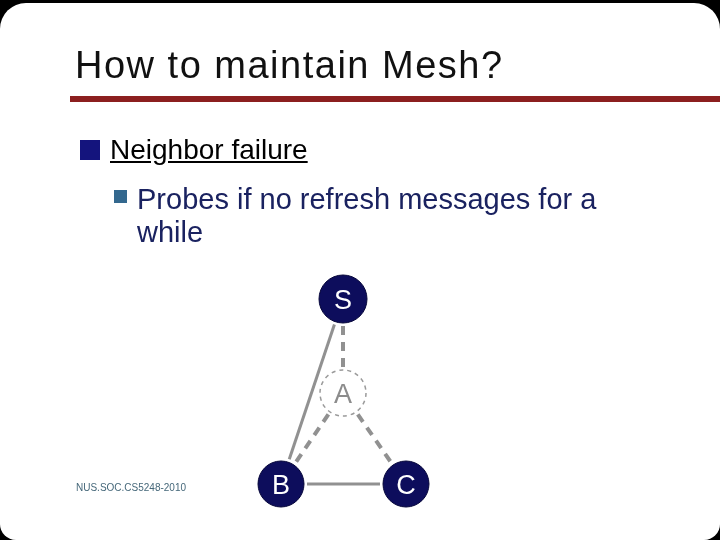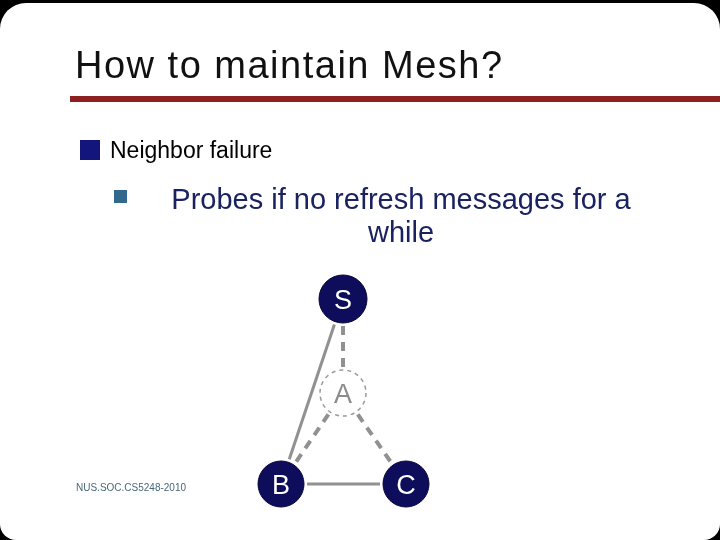--- a/index.html
+++ b/index.html
@@ -50,42 +50,42 @@
     left: 80px;
     top: 137px;
     width: 20px;
     height: 20px;
     background: var(--bullet1_square, #14147d);
   }
   .bullet1-text {
     position: absolute;
     left: 110px;
     top: 130px;
-    font-size: 23px;
+    font-size: 28px;
     line-height: 34px;
     color: var(--bullet1_text, #000);
     white-space: nowrap;
+    text-decoration: underline;
   }
   .bullet2-square {
     position: absolute;
     left: 114px;
     top: 187px;
     width: 13px;
     height: 13px;
     background: var(--bullet2_square, #33688e);
   }
   .bullet2-text {
     position: absolute;
     left: 137px;
     top: 180px;
     width: 528px;
     font-size: 29px;
     line-height: 33px;
     color: var(--bullet2_text, #1a2260);
-    text-align: center;
   }
   .diagram-svg {
     position: absolute;
     left: 0;
     top: 0;
     width: 720px;
     height: 537px;
   }
   .footer {
     position: absolute;

